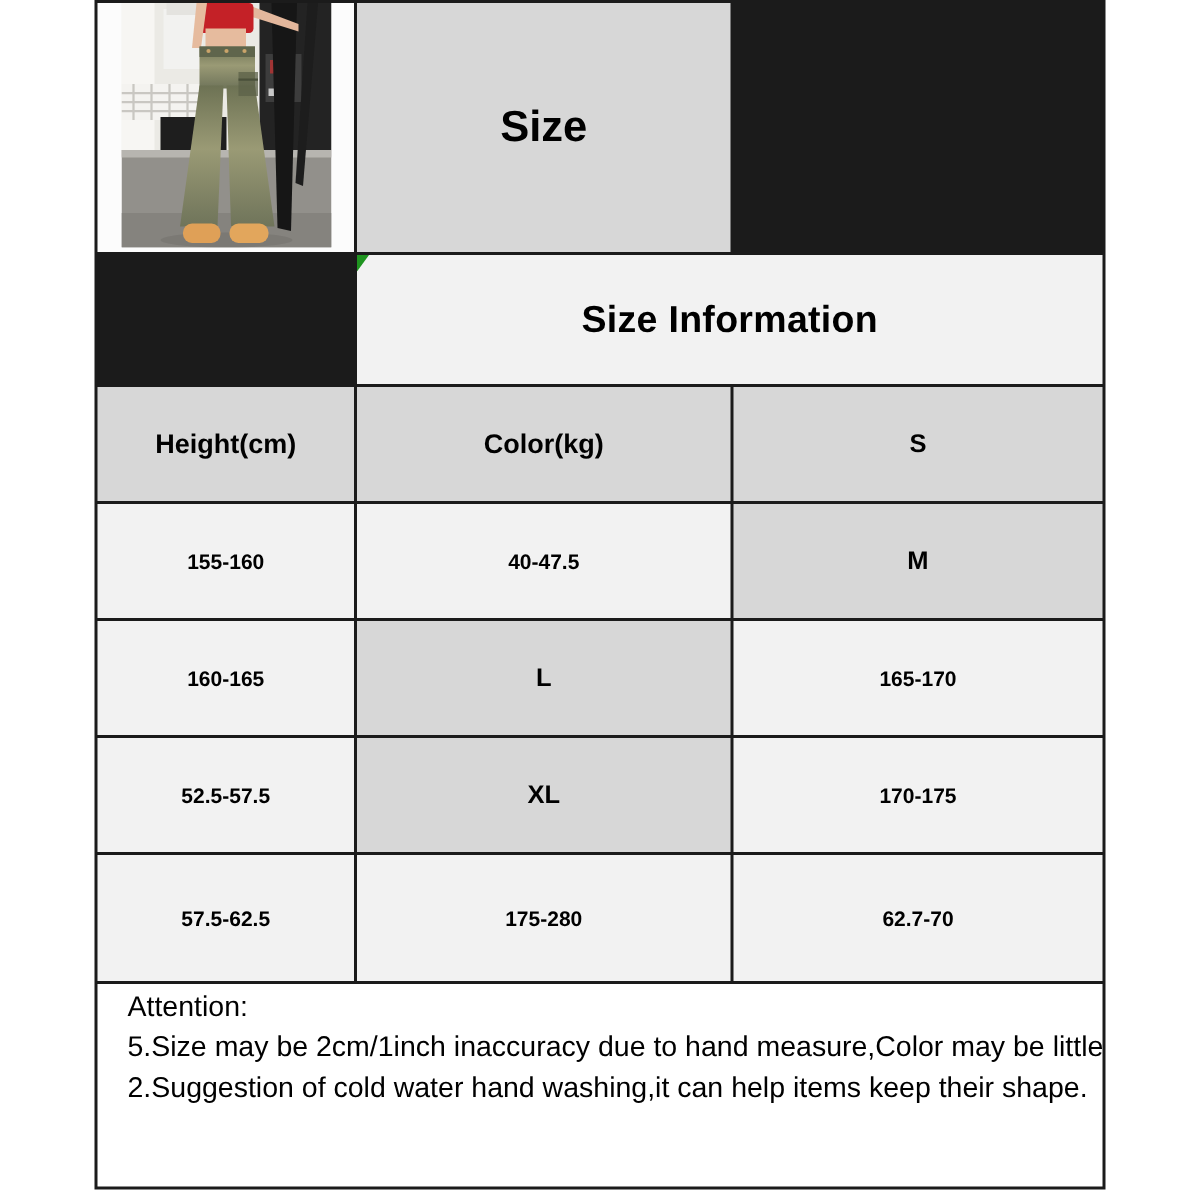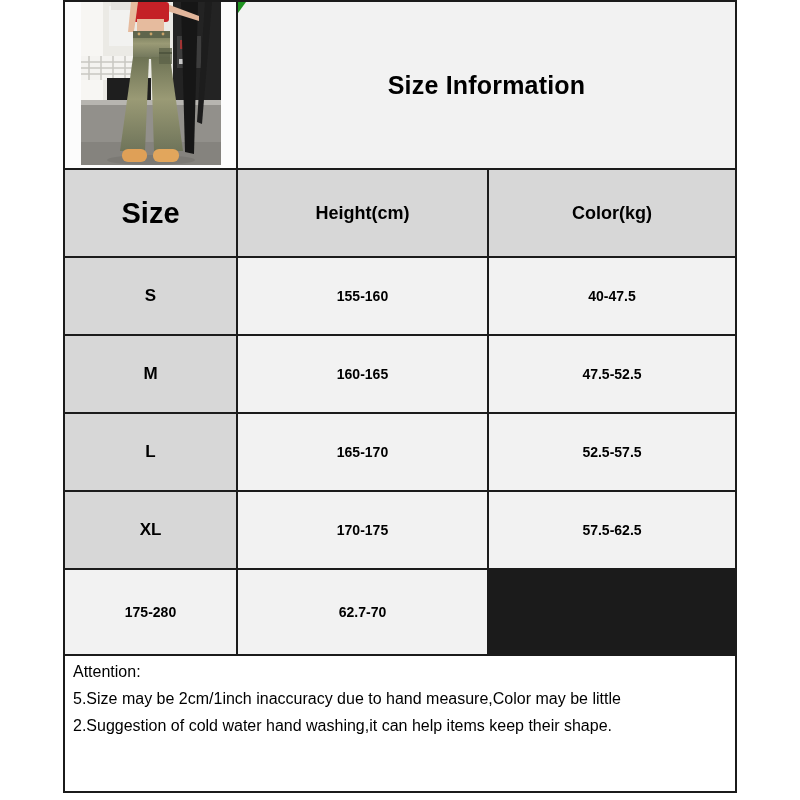--- a/index.html
+++ b/index.html
@@ -25,21 +25,21 @@
     position:absolute;left:0;top:0;width:8px;height:11px;
     background:#1f9420;clip-path:polygon(0 0,100% 0,0 100%);
   }
   .head{background:#d7d7d7;font-weight:bold;}
   .head-size{font-size:29px;}
   .head-col{font-size:18px;}
   .size-cell{background:#d7d7d7;font-weight:bold;font-size:17px;}
   .val-cell{background:#f2f2f2;font-weight:bold;font-size:14px;}
   .attention-cell{
     grid-column:1 / 4;background:#ffffff;display:block;
-    padding:2px 8px;font-size:16px;line-height:27px;font-weight:400;
+    padding:2px 20px;font-size:19px;line-height:27px;font-weight:400;
     text-align:left;
   }
   .attention-cell div{white-space:nowrap;}
 </style>
 </head>
 <body>
 
 <div class="page">
   <div class="size-grid">
 
@@ -101,36 +101,35 @@
           <circle cx="82" cy="32" r="1.4" fill="#caa46a"></circle>
         <polygon points="52,55 68,55 64,149 39,149" fill="url(#jg)"></polygon>
         <polygon points="70,55 89,55 102,149 73,149" fill="url(#jg)"></polygon>
         <rect x="78" y="46" width="13" height="16" fill="#5c6248" opacity="0.75"></rect>
         <line x1="78" y1="51" x2="91" y2="51" stroke="#4a503a" stroke-width="1.5"></line>
 
         <rect x="41" y="147" width="25" height="13" rx="6" fill="#dfa057"></rect>
         <rect x="72" y="147" width="26" height="13" rx="6" fill="#e2a65c"></rect>
       </svg>
     </div>
+    <div class="cell head head-size">Size</div>
+
     <div class="cell title-cell">
       <span class="comment-tri"></span>
       <span>Size Information</span>
     </div>
-
-    <div class="cell head head-size">Size</div>
     <div class="cell head head-col">Height(cm)</div>
     <div class="cell head head-col">Color(kg)</div>
 
     <div class="cell size-cell">S</div>
     <div class="cell val-cell">155-160</div>
     <div class="cell val-cell">40-47.5</div>
 
     <div class="cell size-cell">M</div>
     <div class="cell val-cell">160-165</div>
-    <div class="cell val-cell">47.5-52.5</div>
 
     <div class="cell size-cell">L</div>
     <div class="cell val-cell">165-170</div>
     <div class="cell val-cell">52.5-57.5</div>
 
     <div class="cell size-cell">XL</div>
     <div class="cell val-cell">170-175</div>
     <div class="cell val-cell">57.5-62.5</div>
 
     <div class="cell val-cell">175-280</div>

